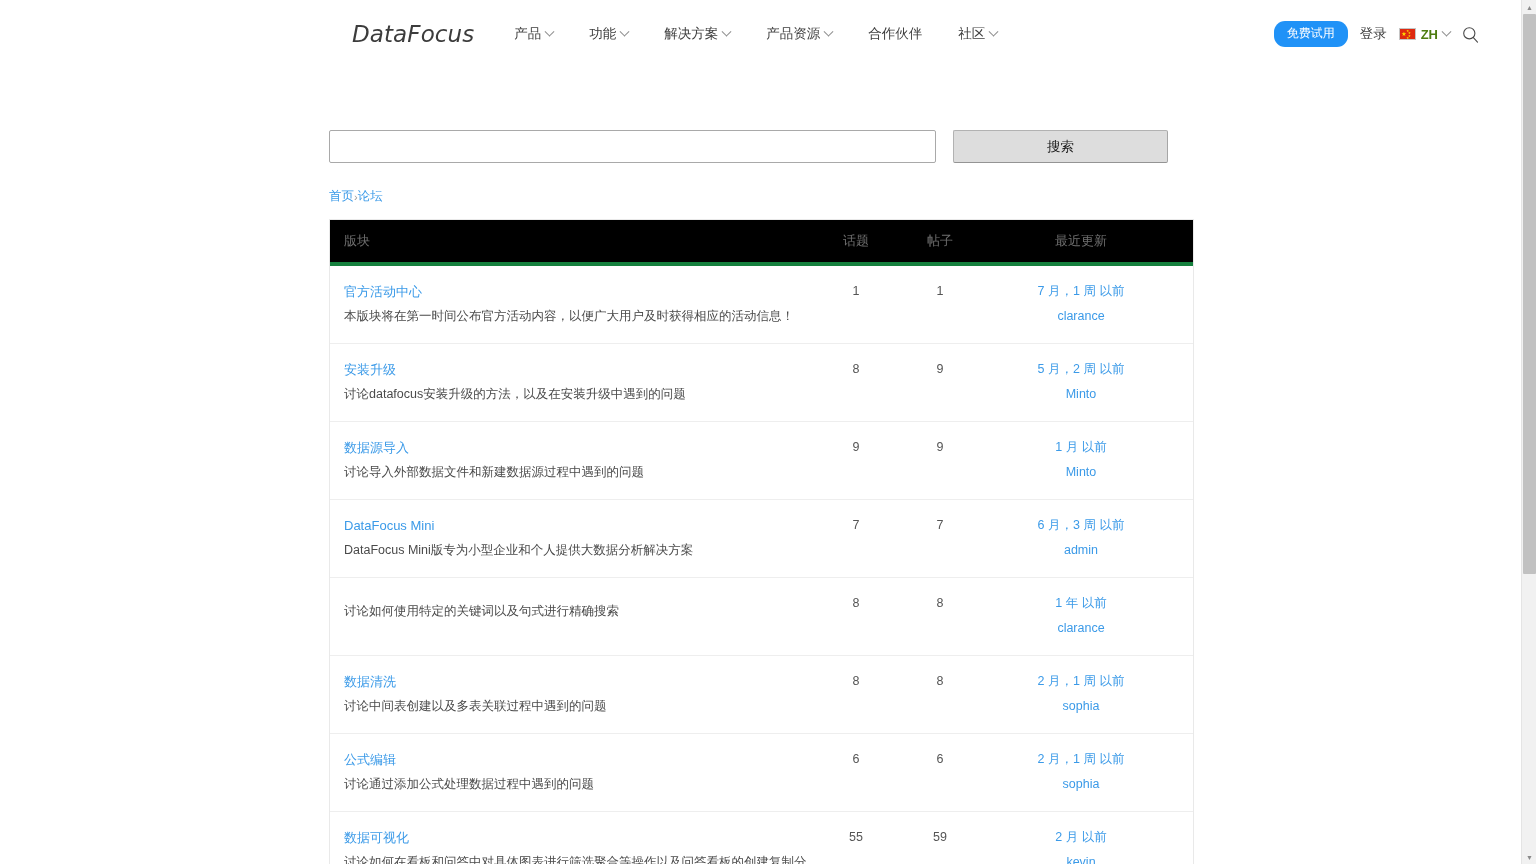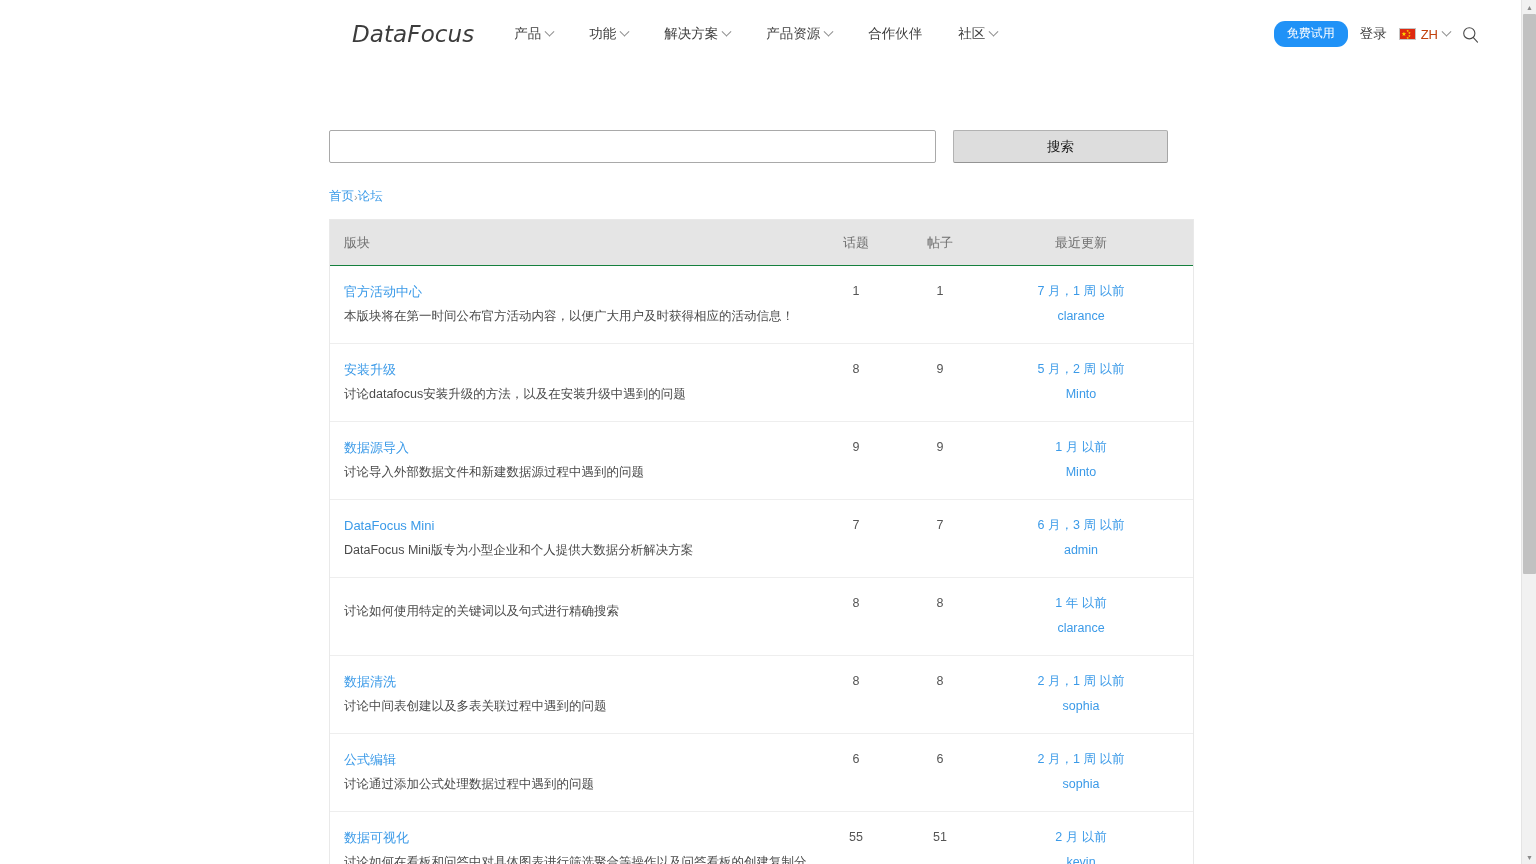--- a/index.html
+++ b/index.html
@@ -120,21 +120,21 @@
   }
   .flag .star-s {
     position: absolute;
     color: #ffde00; font-size: 3.2px; line-height: 3px;
   }
   .flag .s1 { left: 6.5px; top: 0.8px; }
   .flag .s2 { left: 8.3px; top: 3px; }
   .flag .s3 { left: 8.3px; top: 5.6px; }
   .flag .s4 { left: 6.5px; top: 7.6px; }
   .lang-code {
-    font-size: 13px; color: #c2410c; font-weight: 400;
+    font-size: 13px; color: #4d7c0f; font-weight: 700;
   }
   .search-icon-btn {
     cursor: pointer;
     display: flex; align-items: center;
   }
 
   
   .content {
     width: 865px;
     margin: 0 0 0 329px;
@@ -193,22 +193,22 @@
     margin-top: 14px;
     width: 865px;
     border: 1px solid #e9e9e9;
     border-bottom: none;
     background: #ffffff;
   }
   .thead {
     display: flex;
     align-items: center;
     height: 46px;
-    background: #e5e5e5;
-    border-bottom: 1px solid #15803d;
+    background: #000000;
+    border-bottom: 4px solid #15803d;
   }
   .th {
     font-size: 13px;
     color: #6f6f6f;
   }
   .col-cat   { width: 484px; padding-left: 14px; }
   .col-top   { width: 84px;  text-align: center; }
   .col-post  { width: 84px;  text-align: center; }
   .col-upd   { width: 198px; text-align: center; }
 
@@ -415,21 +415,21 @@
             <a class="upd-date">2 月，1 周 以前</a>
             <a class="upd-user">sophia</a>
           </div>
         </div>
         <div class="trow">
           <div class="col-cat">
             <a class="cat-link">数据可视化</a>
             <div class="cat-desc">讨论如何在看板和问答中对具体图表进行筛选聚合等操作以及问答看板的创建复制分享等操作</div>
           </div>
           <div class="col-top num">55</div>
-          <div class="col-post num">51</div>
+          <div class="col-post num">59</div>
           <div class="col-upd">
             <a class="upd-date">2 月 以前</a>
             <a class="upd-user">kevin</a>
           </div>
         </div>
       </div>
   </div>
 </div>
 
 <div class="page-scrollbar">

